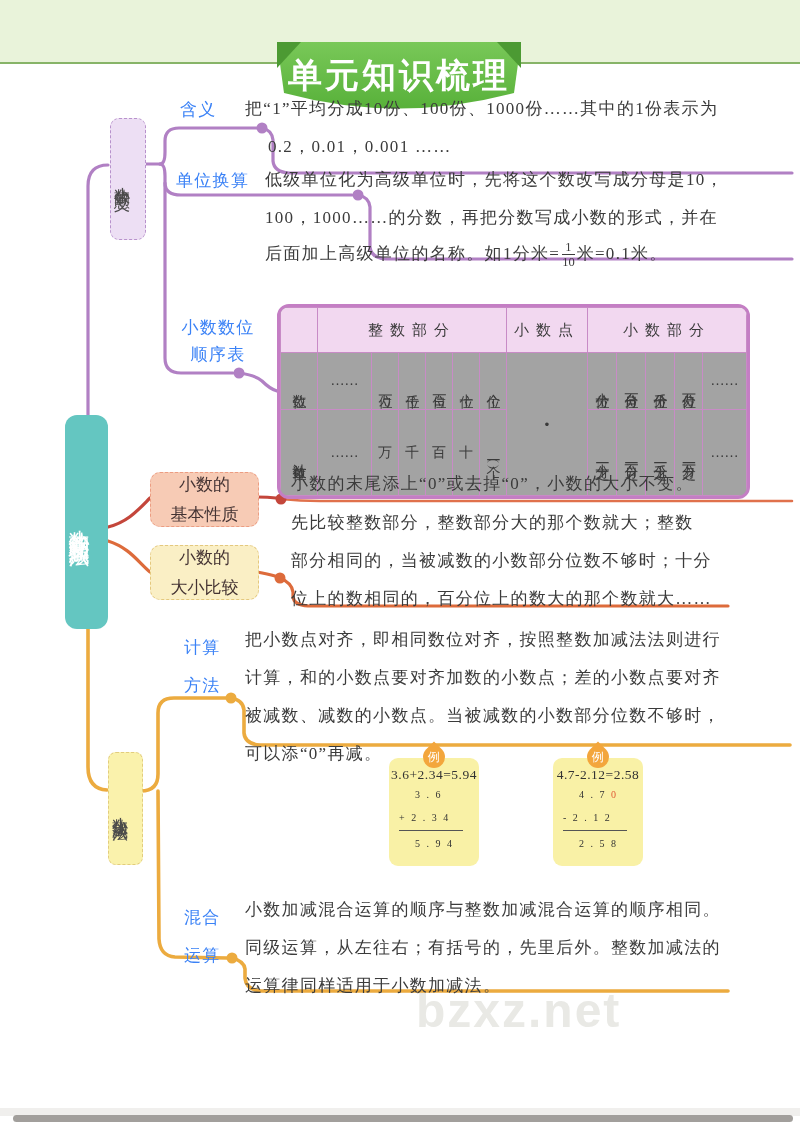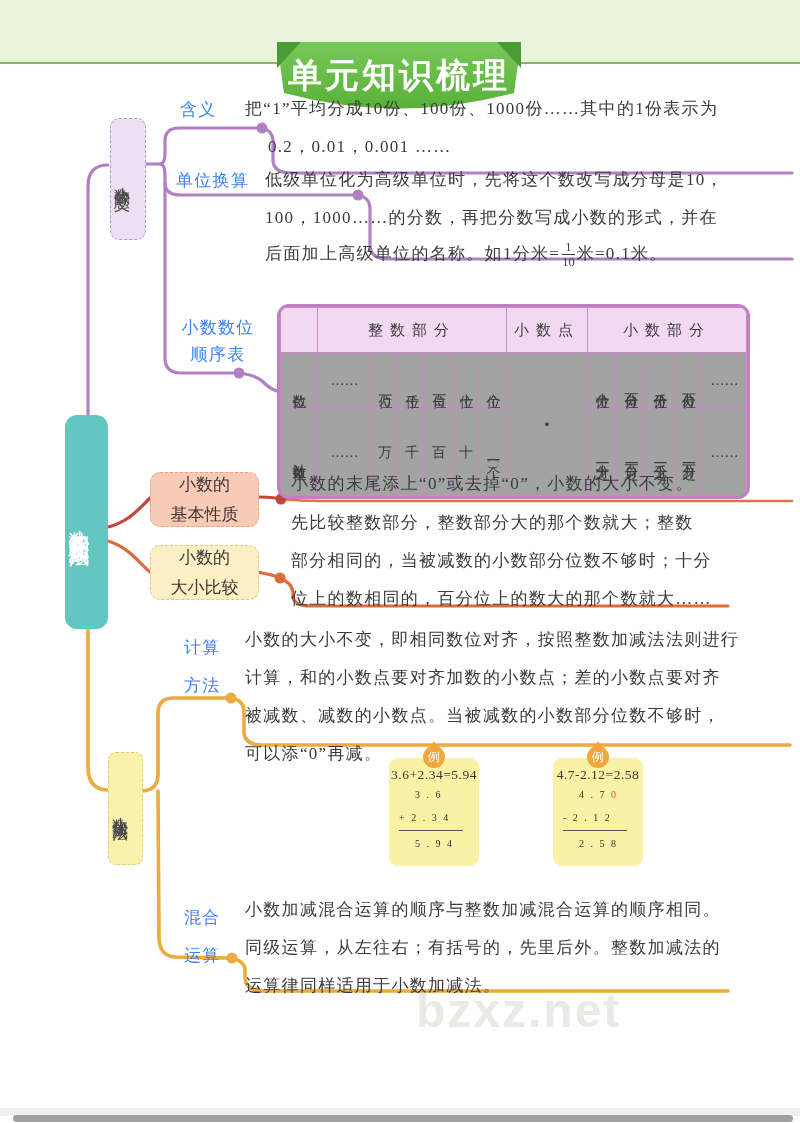--- a/index.html
+++ b/index.html
@@ -208,21 +208,21 @@
     <span>大小比较</span>
   </div>
   <div class="t" style="left:291px;top:511px;">先比较整数部分，整数部分大的那个数就大；整数</div>
   <div class="t" style="left:291px;top:549px;">部分相同的，当被减数的小数部分位数不够时；十分</div>
   <div class="t" style="left:291px;top:587px;">位上的数相同的，百分位上的数大的那个数就大……</div>
 
   <div class="t lbl" style="left:184px;top:629px;line-height:38px;white-space:normal;width:55px;">
     <span>计算</span><br>
     <span>方法</span>
   </div>
-  <div class="t" style="left:245px;top:628px;">小数的大小不变，即相同数位对齐，按照整数加减法法则进行</div>
+  <div class="t" style="left:245px;top:628px;">把小数点对齐，即相同数位对齐，按照整数加减法法则进行</div>
   <div class="t" style="left:245px;top:666px;">计算，和的小数点要对齐加数的小数点；差的小数点要对齐</div>
   <div class="t" style="left:245px;top:704px;">被减数、减数的小数点。当被减数的小数部分位数不够时，</div>
   <div class="t" style="left:245px;top:742px;">可以添“0”再减。</div>
 
   <div id="addsubnode" class="node">
     <span class="vtext">小数加减法</span>
   </div>
 
   <div class="badge" style="left:423px;">
       <span>例</span>

